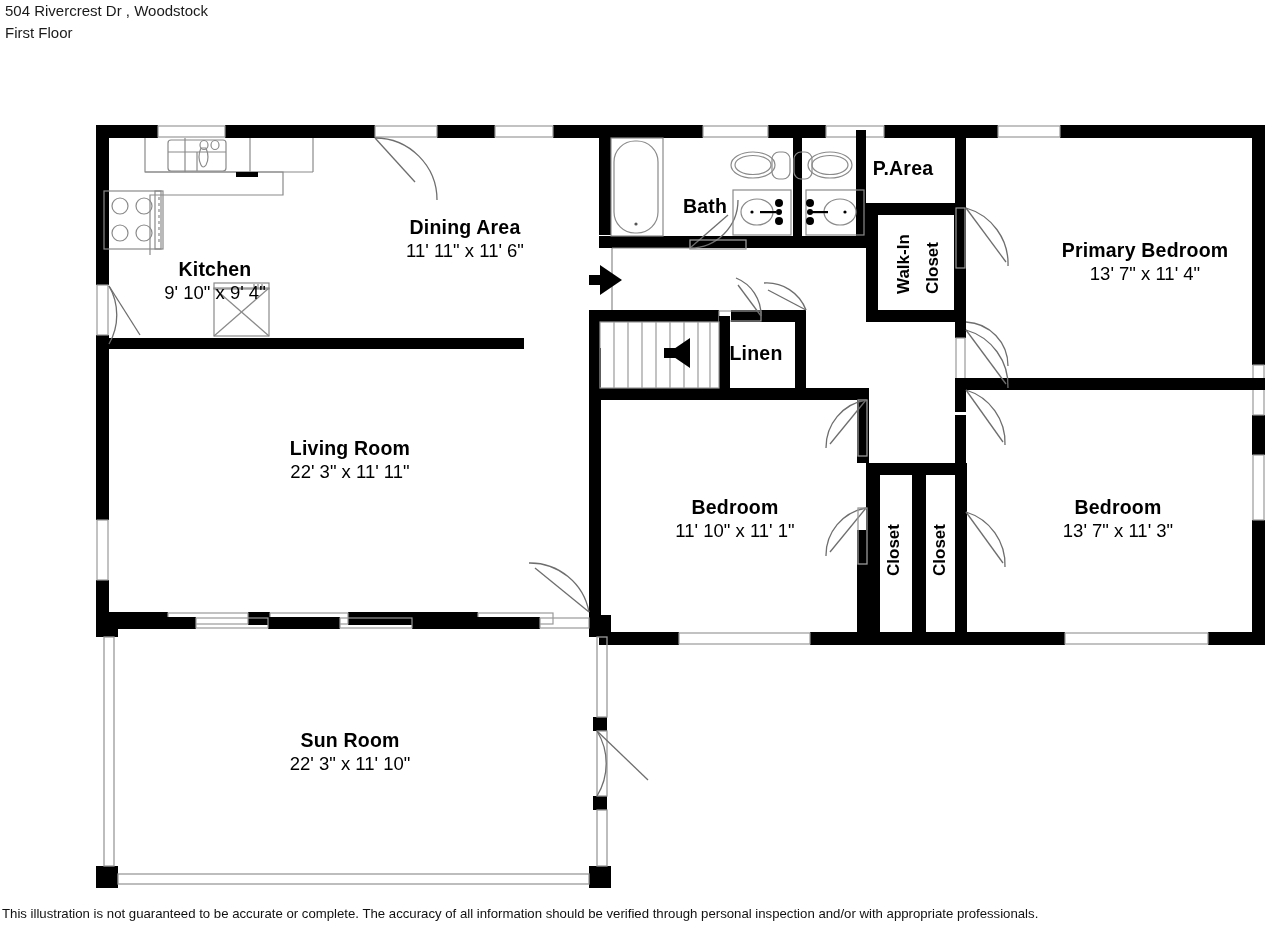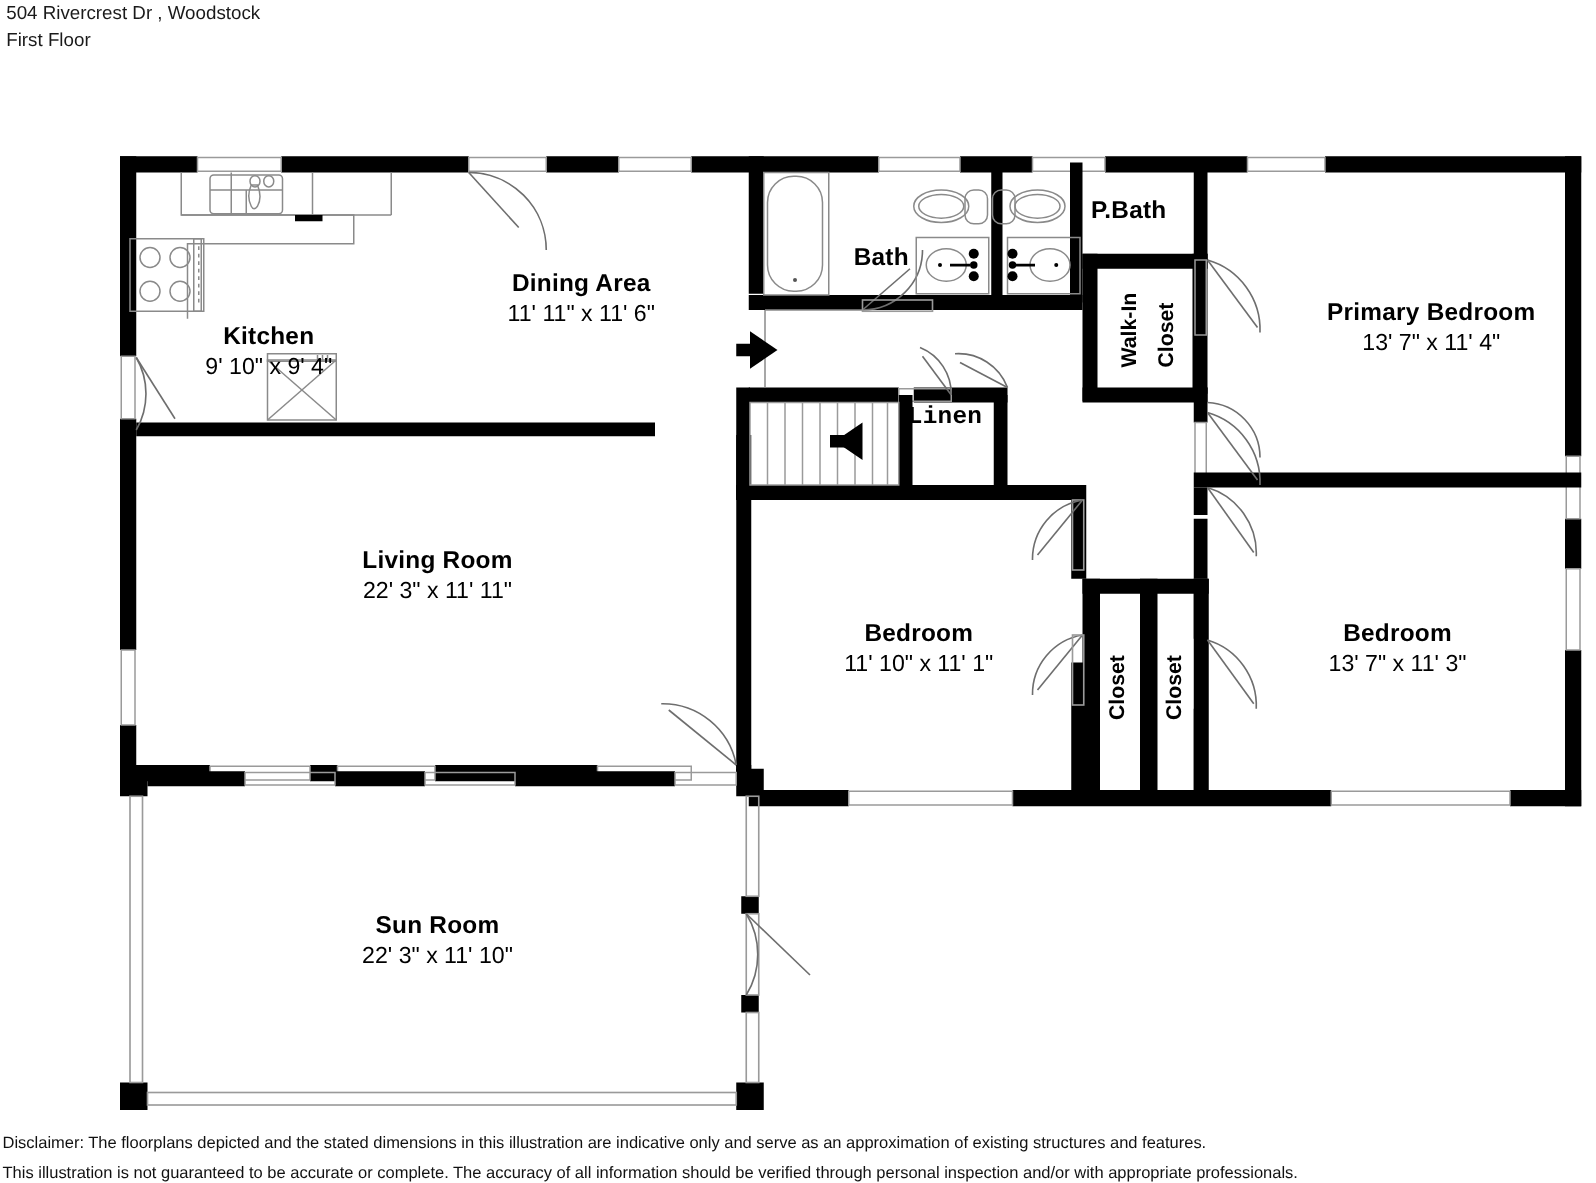--- a/index.html
+++ b/index.html
@@ -310,36 +310,36 @@
 <div class="lbl" style="left:365px;top:216px;width:200px;">
   <div class="nm">Dining Area</div>
   <div class="dm">11' 11" x 11' 6"</div>
 </div>
 
 <div class="lbl" style="left:655px;top:195px;width:100px;">
   <div class="nm">Bath</div>
 </div>
 
 <div class="lbl" style="left:858px;top:157px;width:90px;">
-  <div class="nm">P.Bath</div>
+  <div class="nm">P.Area</div>
 </div>
 
 <div class="lbl" style="left:1000px;top:239px;width:290px;">
   <div class="nm">Primary Bedroom</div>
   <div class="dm">13' 7" x 11' 4"</div>
 </div>
 
 <div class="vlbl" style="left:893px;top:208px;height:112px;font-size:17px;line-height:22px;">
   <span>Walk-In</span>
 </div>
 <div class="vlbl" style="left:922px;top:216px;height:104px;font-size:17px;line-height:22px;">
   <span>Closet</span>
 </div>
 
-<div class="lbl" style="left:711px;top:322px;width:90px;font-family:Liberation Mono, monospace;">
+<div class="lbl" style="left:711px;top:342px;width:90px;">
   <div class="nm">Linen</div>
 </div>
 
 <div class="lbl" style="left:250px;top:437px;width:200px;">
   <div class="nm">Living Room</div>
   <div class="dm">22' 3" x 11' 11"</div>
 </div>
 
 <div class="lbl" style="left:635px;top:496px;width:200px;">
   <div class="nm">Bedroom</div>
@@ -357,15 +357,14 @@
 <div class="vlbl" style="left:930px;top:505px;height:90px;font-size:17px;">
   <span>Closet</span>
 </div>
 
 <div class="lbl" style="left:250px;top:729px;width:200px;">
   <div class="nm">Sun Room</div>
   <div class="dm">22' 3" x 11' 10"</div>
 </div>
 
 <div id="footer">
-  <div class="dline">Disclaimer: The floorplans depicted and the stated dimensions in this illustration are indicative only and serve as an approximation of existing structures and features.</div>
   <div class="dline">This illustration is not guaranteed to be accurate or complete. The accuracy of all information should be verified through personal inspection and/or with appropriate professionals.</div>
 </div>
 
 </body></html>

